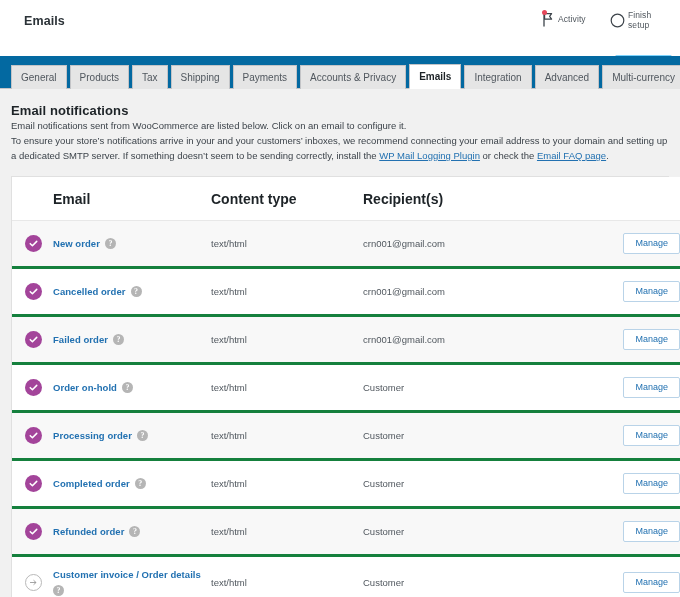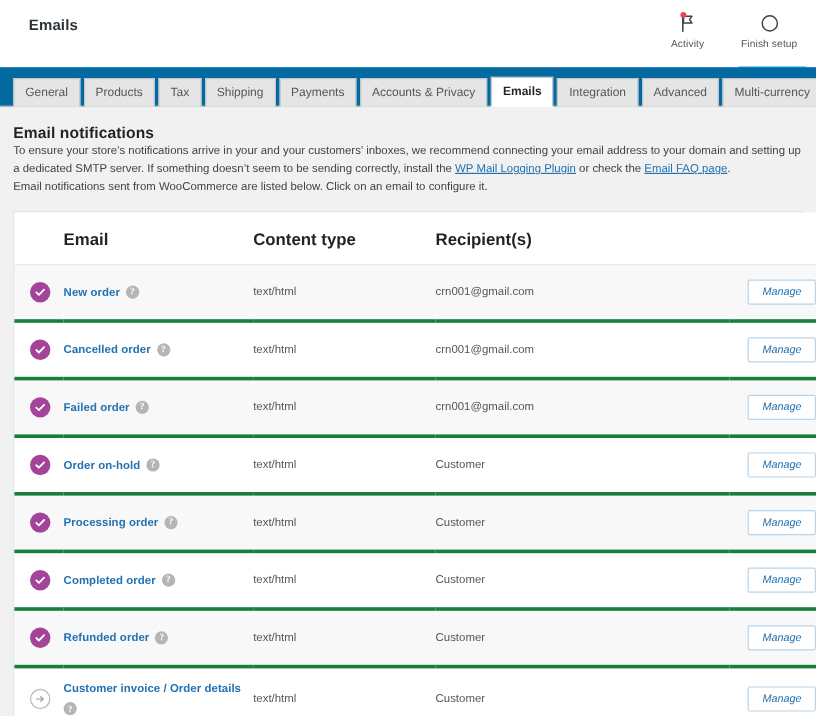--- a/index.html
+++ b/index.html
@@ -18,21 +18,21 @@
   }
   .topbar-title {
     font-size: 12.5px; color: #2c3338; font-weight: 600;
     padding: 14px 0 0 24px; letter-spacing: .1px;
   }
   .topbar-actions {
     position: absolute; right: 8px; top: 6px;
     display: flex; gap: 6px; align-items: flex-start;
   }
   .topbar-action {
-    width: 62px; display: flex; flex-direction: column;
+    width: 62px; display: flex; flex-direction: row;
     align-items: center; gap: 3px; padding-top: 4px;
   }
   .topbar-action .glyph { position: relative; height: 18px; display: flex; align-items: center; justify-content: center; }
   .topbar-action .caption { font-size: 8.5px; color: #50575e; letter-spacing: .1px; }
   .badge-dot {
     position: absolute; top: 0px; right: 8px;
     width: 5px; height: 5px; border-radius: 50%;
     background: #e5475a;
   }
 
@@ -133,21 +133,21 @@
     width: 17px; height: 17px; border-radius: 50%;
     border: 1px solid #b9b9b9; background: #fff;
     display: flex; align-items: center; justify-content: center;
   }
 
   .manage-btn {
     display: inline-block;
     font-size: 9px; color: #2271b1;
     background: #fff; border: 1px solid #b9d3e8;
     border-radius: 2px; padding: 3px 11px 4px 11px;
-    cursor: pointer; line-height: 12px; font-style: italic;
+    cursor: pointer; line-height: 12px;
   }
   td.action-cell { text-align: right; padding-right: 12px; }
 </style>
 </head>
 <body>
 
 <div class="topbar">
   <div class="topbar-title">Emails</div>
 
   <div class="topbar-actions">
@@ -192,22 +192,22 @@
   <div class="tab">Advanced</div>
   <div class="tab">Multi-currency</div>
 
 </div>
 
 <div class="content">
 
   <div class="page-title">Email notifications</div>
 
   <div class="desc">
+    <div>Email notifications sent from WooCommerce are listed below. Click on an email to configure it.</div>
     <div><span>To ensure your store’s notifications arrive in your and your customers’ inboxes, we recommend connecting your email address to your domain and setting up a dedicated SMTP server. If something doesn’t seem to be sending correctly, install the </span><a href="#">WP Mail Logging Plugin</a><span> or check the </span><a href="#">Email FAQ page</a><span>.</span></div>
-    <div>Email notifications sent from WooCommerce are listed below. Click on an email to configure it.</div>
   </div>
 
   <div class="table-card">
     <table>
       <colgroup>
         <col class="col-status">
           <col class="col-email">
           <col class="col-type">
           <col class="col-recip">
           <col class="col-action">

